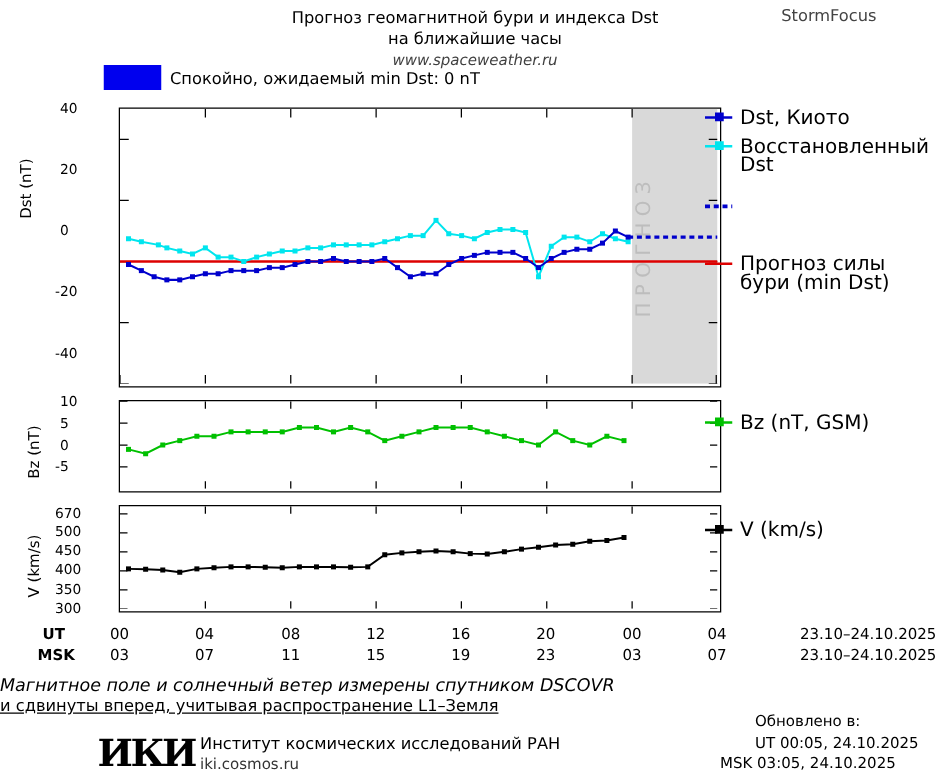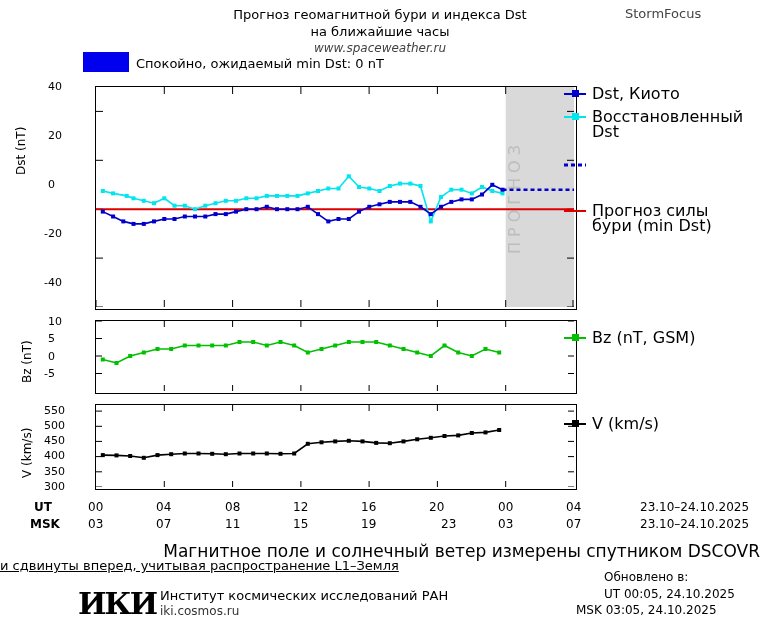--- a/index.html
+++ b/index.html
@@ -31,21 +31,21 @@
   #lg2{top:109px;left:592px;}
   #lg3{top:157px;left:592px;}
   #lg4{top:203px;left:592px;}
   #lg-bz{top:330px;left:592px;}
   #lg-v{top:416px;left:592px;}
   
   #row-ut{top:500px;left:34px;font-size:12px;font-weight:bold;}
   #row-msk{top:517px;left:30px;font-size:12px;font-weight:bold;}
   #date-ut{top:500px;left:640px;font-size:12px;}
   #date-msk{top:517px;left:640px;font-size:12px;}
-  #foot1{top:541px;left:0;width:760px;text-align:right;font-size:17px;}
+  #foot1{top:541px;left:0;width:760px;text-align:left;font-size:14px;font-style:italic;}
   #foot2{top:558px;left:0;width:760px;text-align:left;font-size:13px;text-decoration:underline;}
   #iki-name{top:588px;left:160px;font-size:13px;}
   #iki-url{top:604px;left:160px;font-size:12px;color:#333;}
   #upd-title{top:570px;left:604px;font-size:12px;}
   #upd-ut{top:587px;left:604px;font-size:12px;}
   #upd-msk{top:603px;left:576px;font-size:12px;}
   #iki-logo{top:586px;left:78px;font-size:30px;font-weight:bold;letter-spacing:-2px;font-family:"DejaVu Serif","Liberation Serif",serif;}
   svg{display:block;}
 </style>
 </head>
@@ -318,21 +318,21 @@
         <rect x="319.2" y="32.3" width="4" height="4"></rect>
       <rect x="332.8" y="30.8" width="4" height="4"></rect>
         <rect x="346.5" y="29.0" width="4" height="4"></rect>
       <rect x="360.2" y="28.4" width="4" height="4"></rect>
         <rect x="373.8" y="26.0" width="4" height="4"></rect>
       <rect x="387.5" y="25.4" width="4" height="4"></rect>
         <rect x="401.2" y="23.0" width="4" height="4"></rect>
     </g>
   </svg>
 </div>
-<div class="ytick" style="top:404px;left:44px;">550</div>
+<div class="ytick" style="top:404px;left:44px;">670</div>
 <div class="ytick" style="top:419px;left:44px;">500</div>
 <div class="ytick" style="top:434px;left:44px;">450</div>
 <div class="ytick" style="top:449px;left:44px;">400</div>
 <div class="ytick" style="top:465px;left:44px;">350</div>
 <div class="ytick" style="top:480px;left:44px;">300</div>
 
 <div class="abs lg" id="lg1">
   <svg width="22" height="12" style="position:absolute;left:-28px;top:2px;">
     <line x1="0" y1="6" x2="22" y2="6" stroke="#0000cc" stroke-width="2"></line>
     <rect x="8" y="2" width="7" height="7" fill="#0000cc"></rect>
@@ -384,21 +384,21 @@
 <div class="xtick" style="top:500px;left:293px;">12</div>
 <div class="xtick" style="top:500px;left:361px;">16</div>
 <div class="xtick" style="top:500px;left:429px;">20</div>
 <div class="xtick" style="top:500px;left:498px;">00</div>
 <div class="xtick" style="top:500px;left:566px;">04</div>
 <div class="xtick" style="top:517px;left:88px;">03</div>
 <div class="xtick" style="top:517px;left:156px;">07</div>
 <div class="xtick" style="top:517px;left:225px;">11</div>
 <div class="xtick" style="top:517px;left:293px;">15</div>
 <div class="xtick" style="top:517px;left:361px;">19</div>
-<div class="xtick" style="top:517px;left:429px;margin-left:12px;">23</div>
+<div class="xtick" style="top:517px;left:429px;">23</div>
 <div class="xtick" style="top:517px;left:498px;">03</div>
 <div class="xtick" style="top:517px;left:566px;">07</div>
 <div class="abs" id="date-ut">23.10–24.10.2025</div>
 <div class="abs" id="date-msk">23.10–24.10.2025</div>
 
 <div class="abs" id="foot1">Магнитное поле и солнечный ветер измерены спутником DSCOVR</div>
 <div class="abs" id="foot2">и сдвинуты вперед, учитывая распространение L1–Земля</div>
 <div class="abs" id="iki-logo">ИКИ</div>
 <div class="abs" id="iki-name">Институт космических исследований РАН</div>
 <div class="abs" id="iki-url">iki.cosmos.ru</div>

